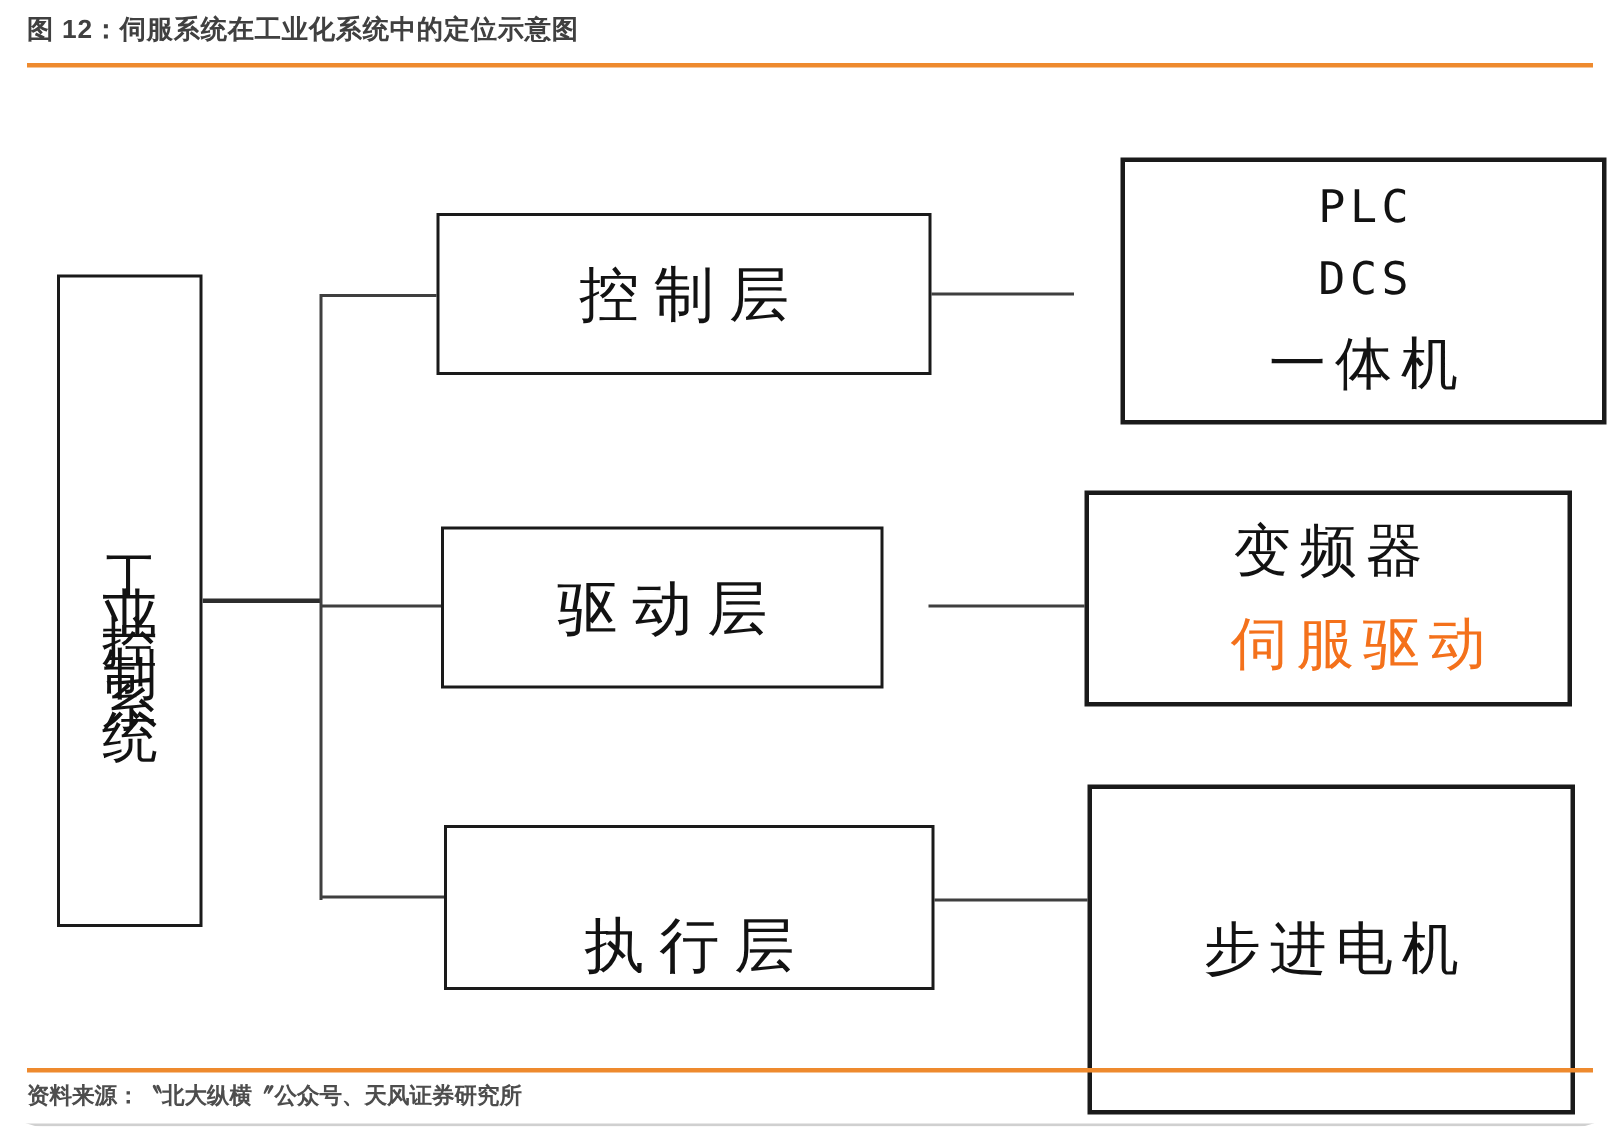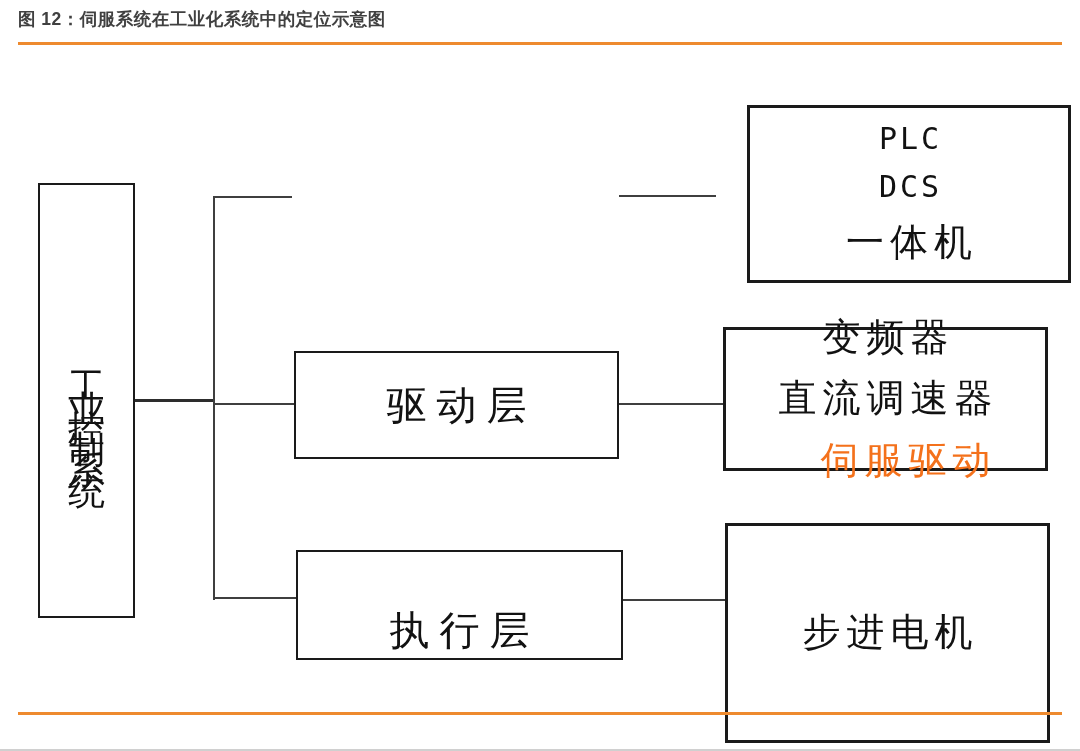--- a/index.html
+++ b/index.html
@@ -2,20 +2,21 @@
 <html style="--accent: #EE8A2E; --highlight: #F4711B; --border: #1a1a1a; --connector: #3f3f3f; --title_text: #404040; --source_text: #4d4d4d;"><head>
 <meta charset="utf-8">
 <style>
   html,body{margin:0;padding:0;background:#ffffff;}
   .page{
     position:relative;
     width:1080px;height:751px;
     background:#ffffff;
     overflow:hidden;
     font-family:"Liberation Sans",sans-serif;
+    border-radius:28px;
   }
   .title{
     position:absolute;left:18px;top:7px;
     font-size:17.5px;font-weight:700;
     color:var(--title_text,#404040);
     letter-spacing:0.5px;
     white-space:nowrap;
   }
   .rule{
     position:absolute;left:18px;width:1044px;height:3px;
@@ -54,21 +55,21 @@
     color:#121212;
   }
   .mid-box span{
     font-family:"DejaVu Serif",serif;
     font-size:40px;
     letter-spacing:10px;
     padding-left:10px; 
     white-space:nowrap;
   }
   .mid-0{left:291px;top:142px;width:330px;height:108px;}
-  .mid-1{left:294px;top:351px;width:325px;height:108px;}
+  .mid-1{left:294px;top:351px;width:295px;height:108px;}
   .mid-2{left:296px;top:550px;width:327px;height:110px;align-items:flex-end;}
 
   .right-box{
     border-width:3px;
     flex-direction:column;
     justify-content:center;
   }
   .right-0{left:715px;top:105px;width:324px;height:178px;margin-left:32px;}
   .right-1{left:723px;top:327px;width:325px;height:144px;}
   .right-2{left:725px;top:523px;width:325px;height:220px;}
@@ -118,37 +119,40 @@
   <div class="cline c-mid"></div>
   <div class="cline c-bot"></div>
   <div class="cline c-r0"></div>
   <div class="cline c-r1"></div>
   <div class="cline c-r2"></div>
 
   <div class="box root-box">
     <span class="vtext">工业控制系统</span>
   </div>
 
+  <div class="box mid-box mid-0">
+    <span>控制层</span>
+  </div>
   <div class="box mid-box mid-1">
     <span>驱动层</span>
   </div>
   <div class="box mid-box mid-2">
     <span>执行层</span>
   </div>
 
   <div class="box right-box right-0">
     <div class="line latin">PLC</div>
     <div class="line latin">DCS</div>
     <div class="line">一体机</div>
   </div>
   <div class="box right-box right-1">
     <div class="line">变频器</div>
-    <div class="line">直流调速器</div>
     <div class="line hl">伺服驱动</div>
   </div>
   <div class="box right-box right-2">
     <div class="line">步进电机</div>
   </div>
 
   <div class="rule rule-bottom"></div>
+  <div class="source">资料来源：〝北大纵横〞公众号、天风证券研究所</div>
   <div class="page-edge"></div>
 
 </div>
 
 </body></html>

